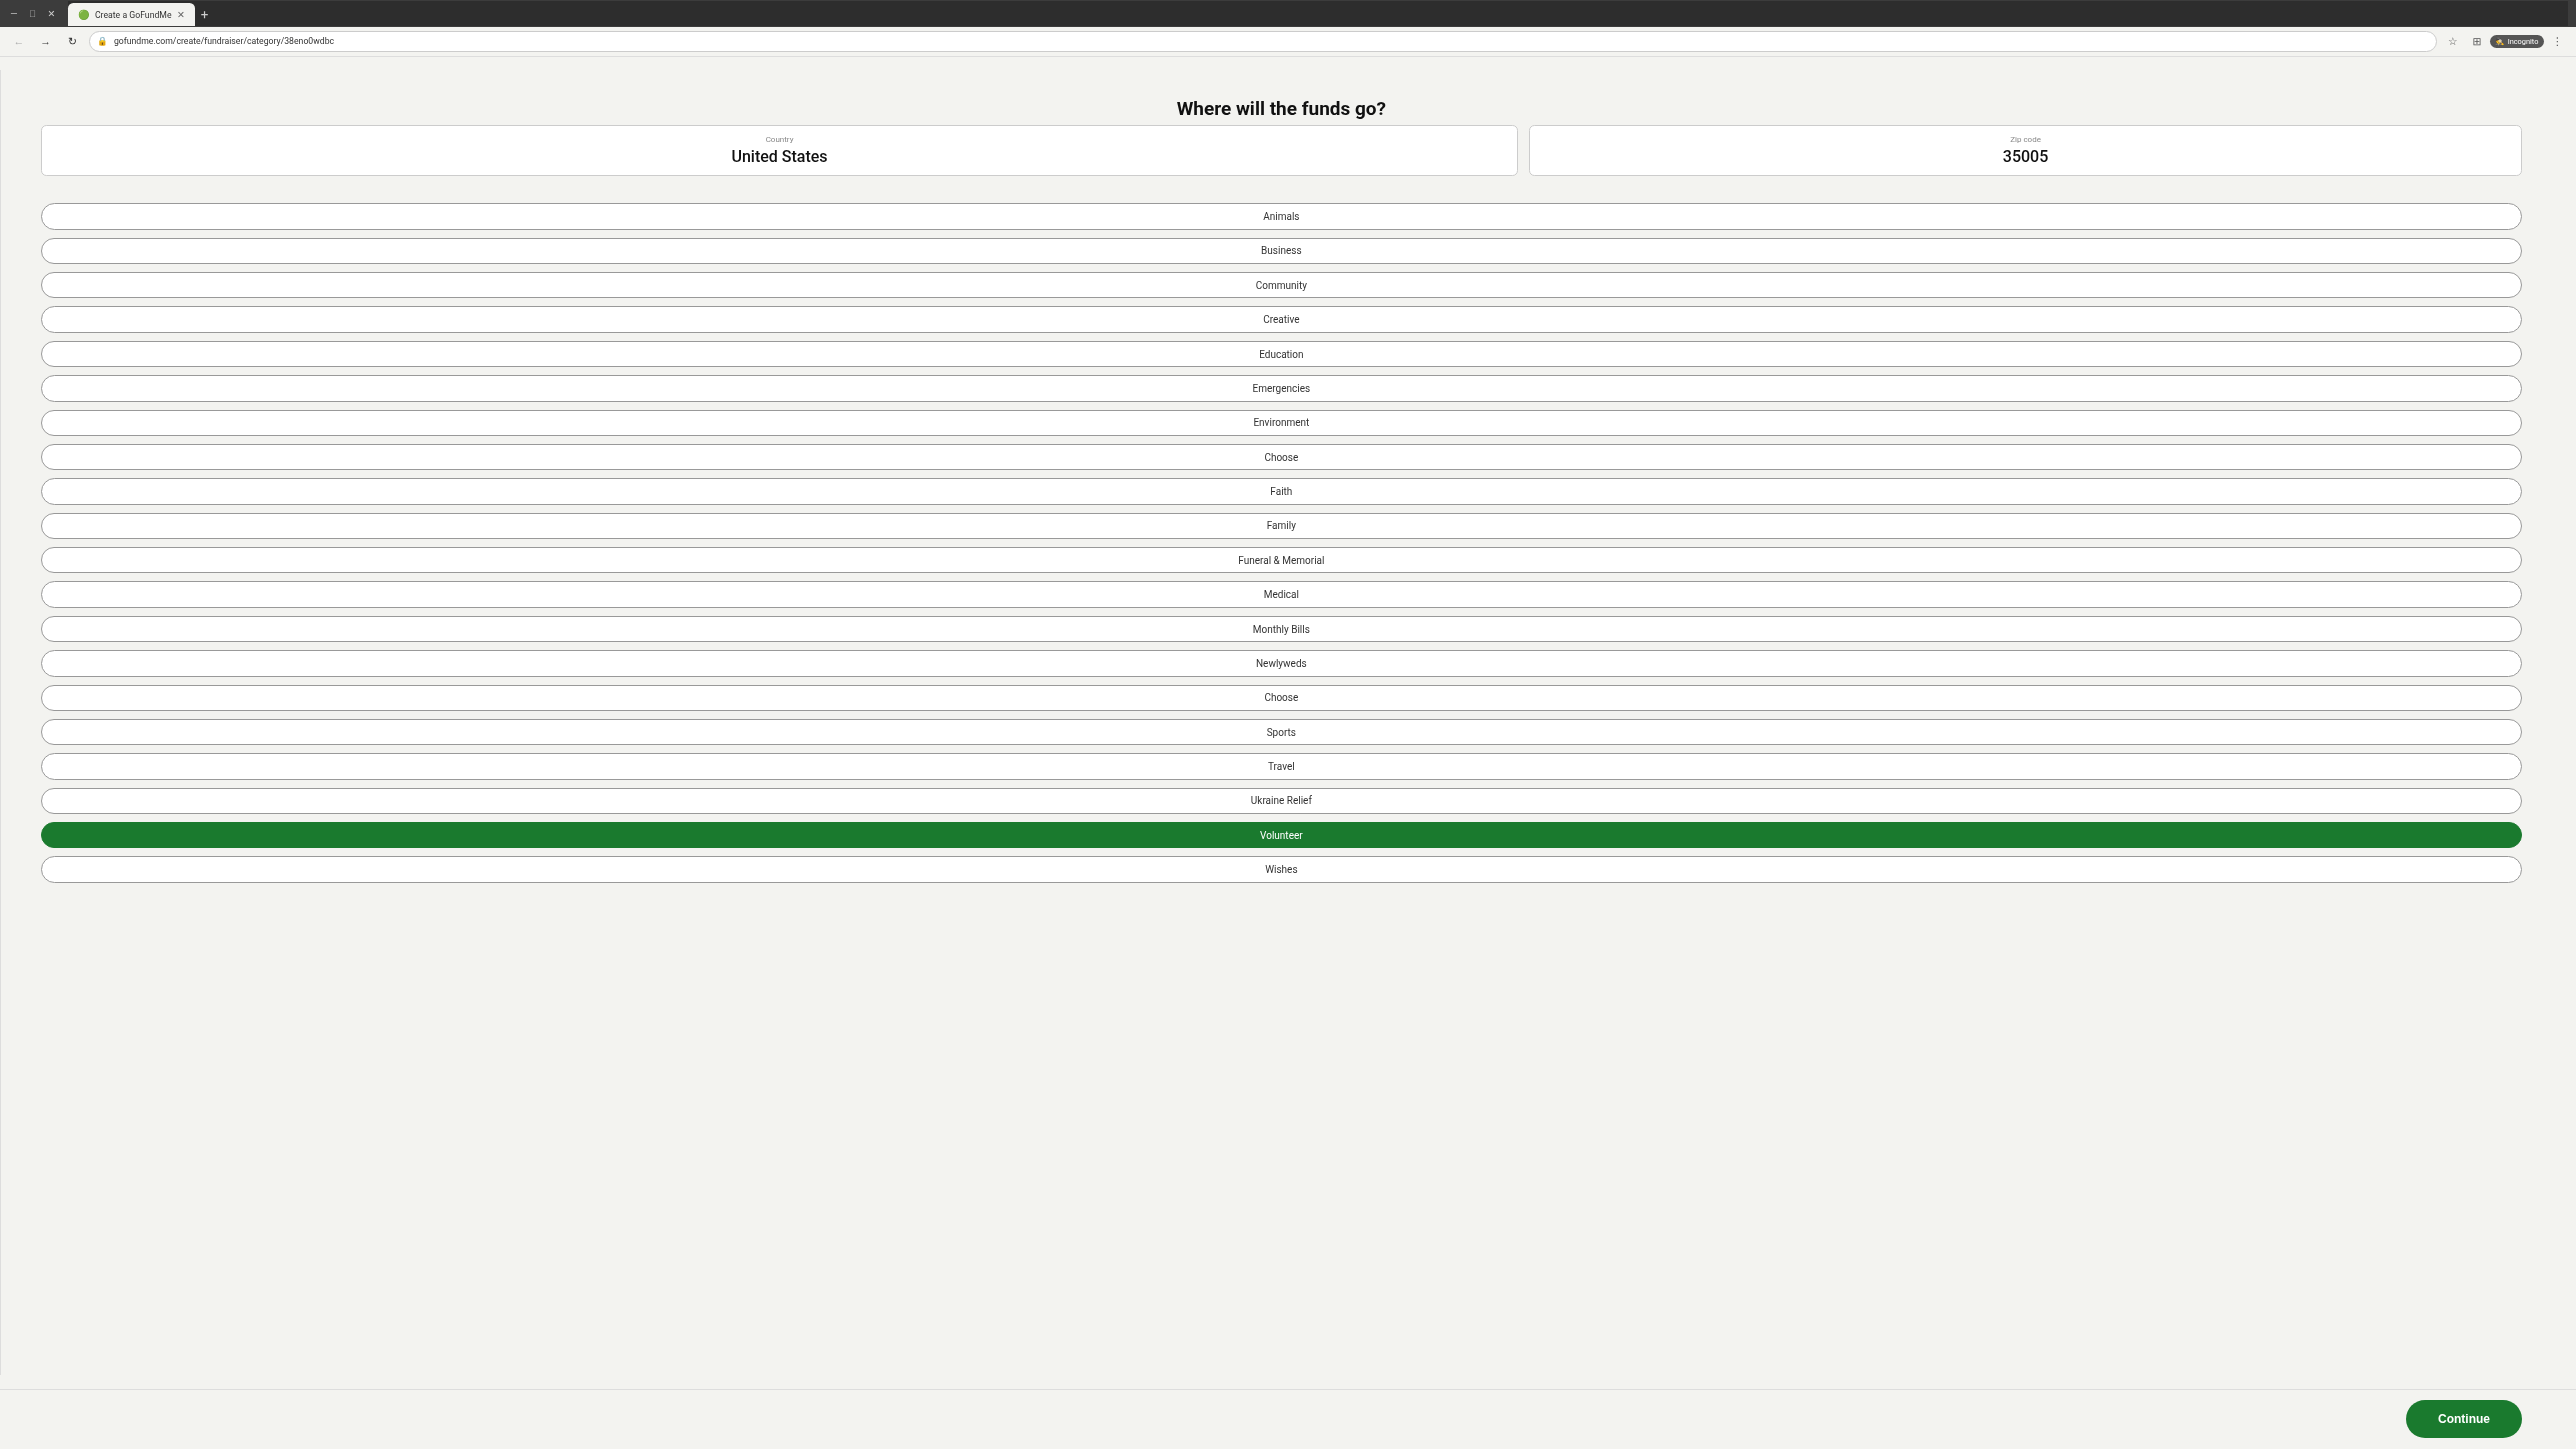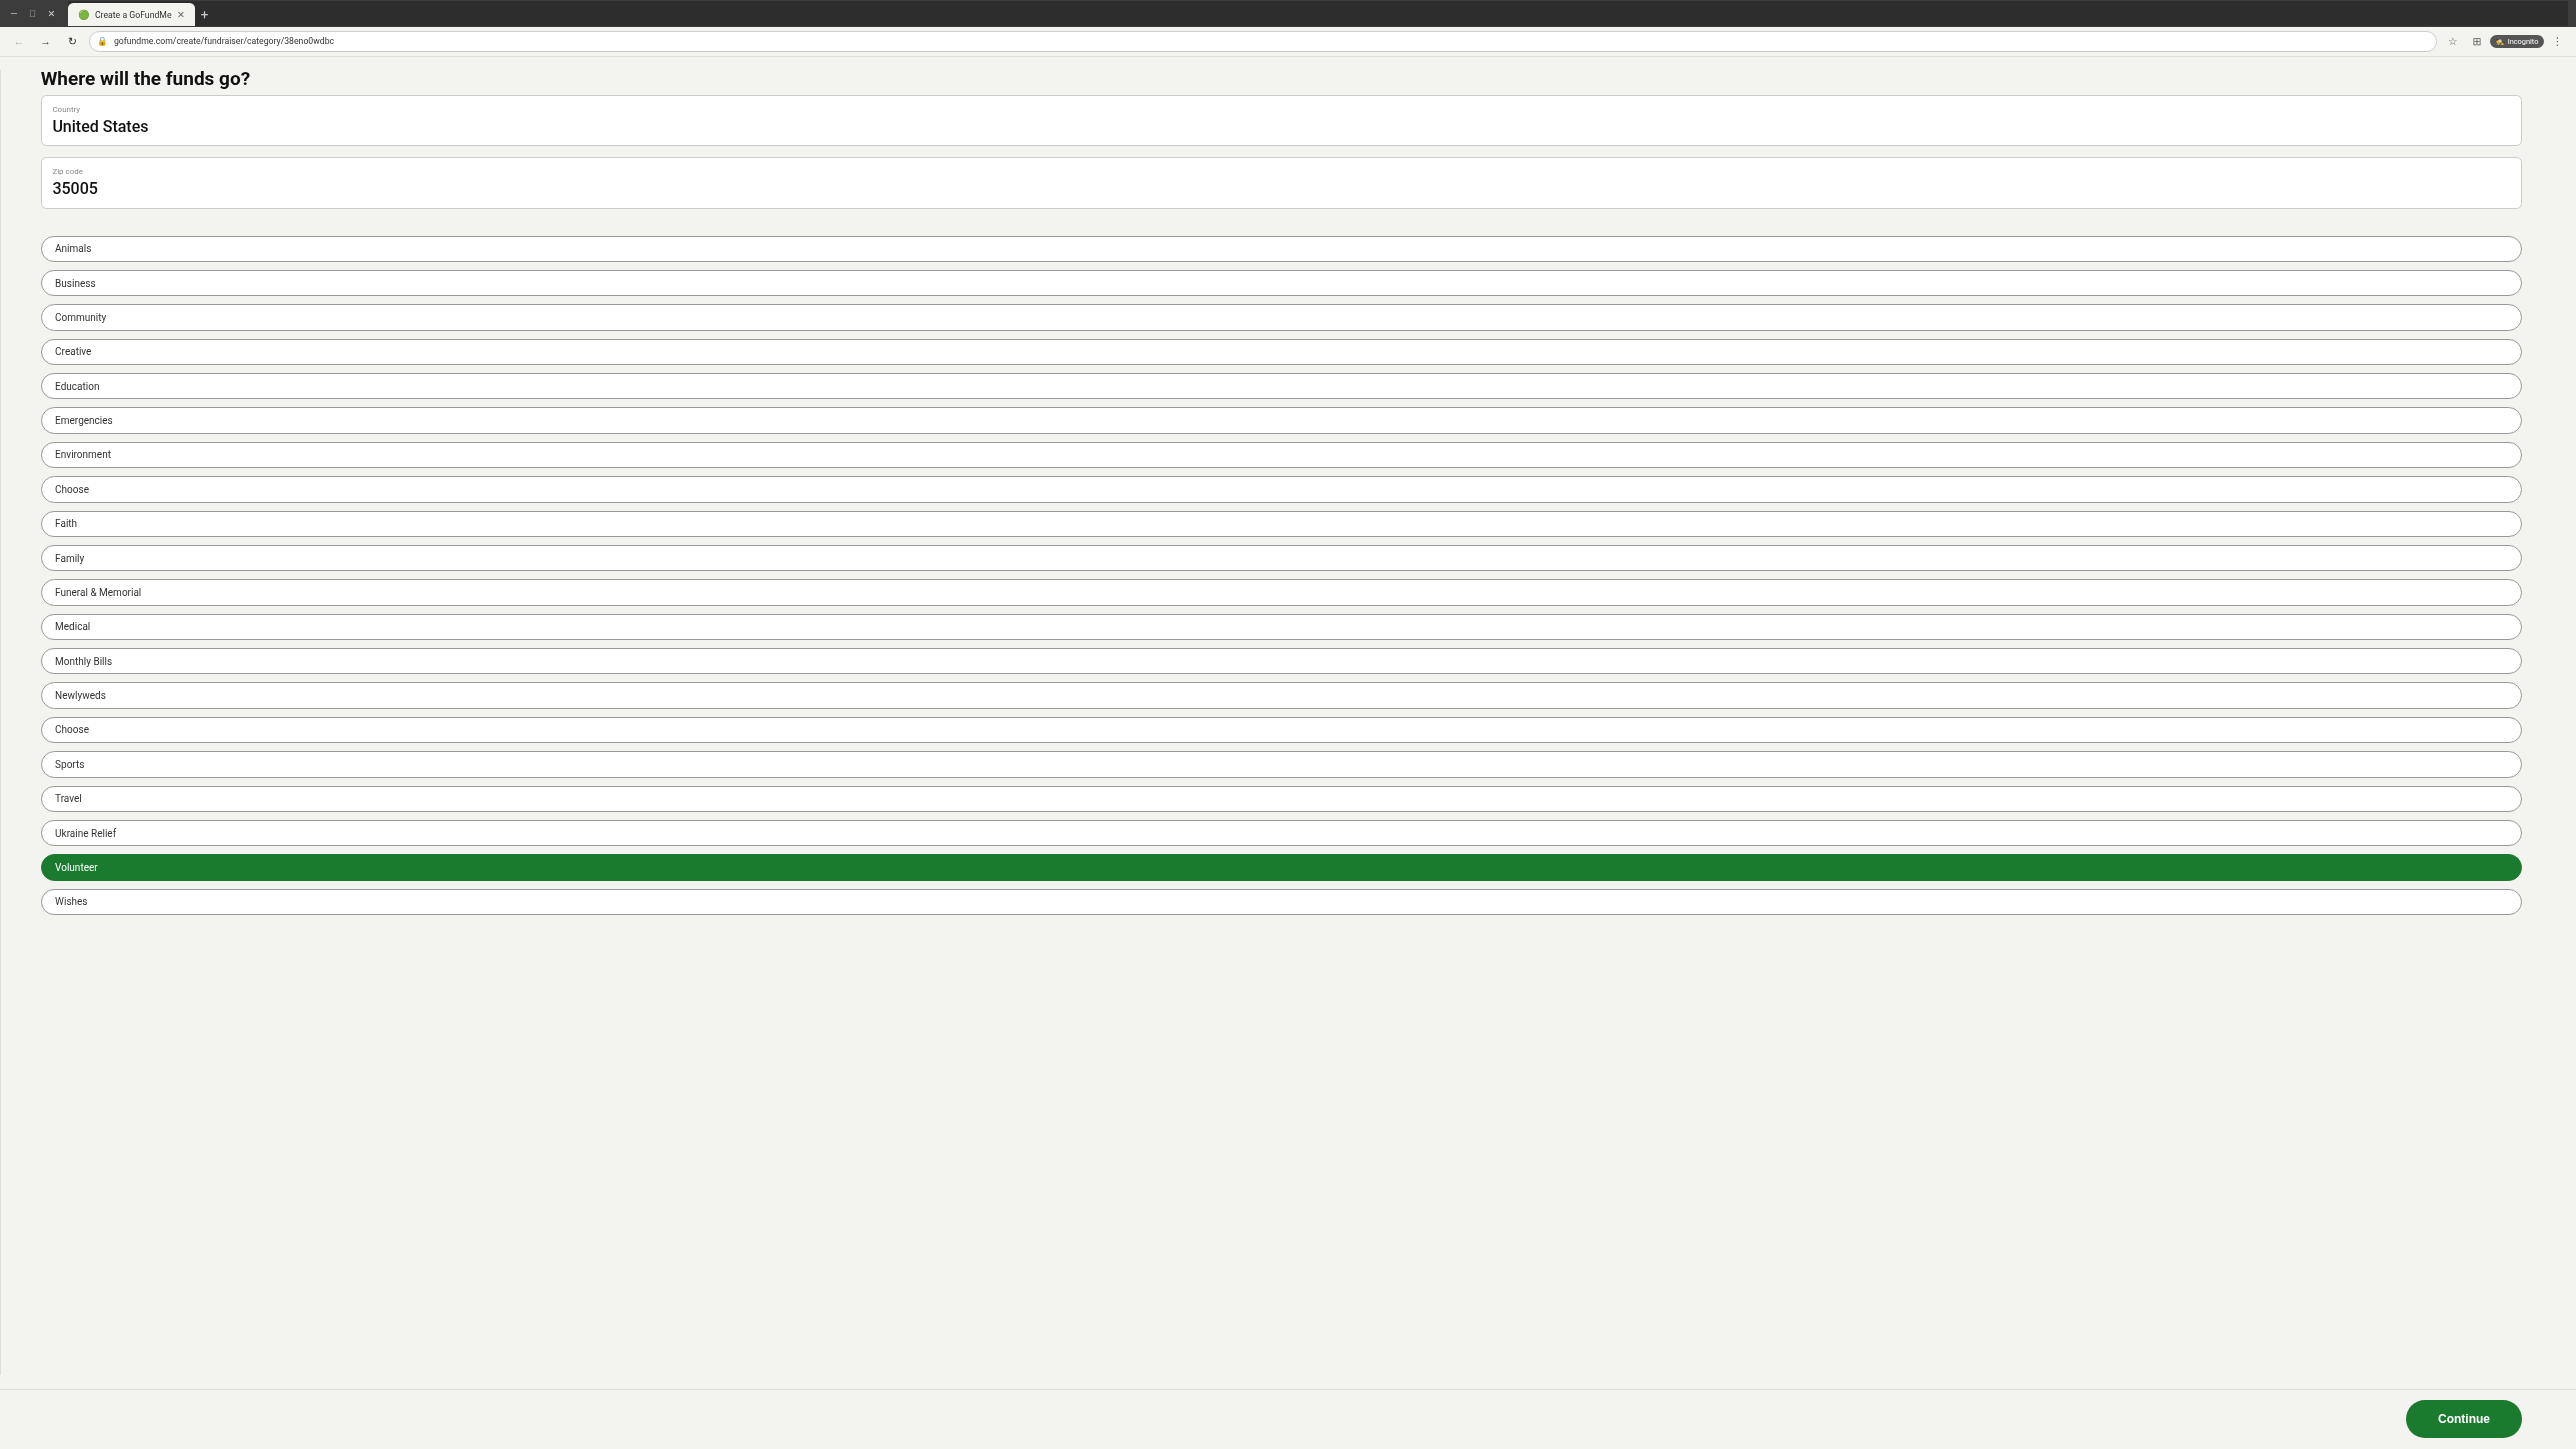--- a/index.html
+++ b/index.html
@@ -186,22 +186,23 @@
     
     .divider {
       width: 0.7px;
       background: #ddd;
       margin: 13.4px 0;
     }
 
     
     .right-panel {
       flex: 1;
-      padding: 10px 54px 27px 40px;
+      padding: 40px 54px 27px 40px;
       overflow-y: auto;
+      text-align: center;
     }
 
     .section-title {
       font-size: 19px;
       font-weight: 700;
       color: #111;
       margin-bottom: 5.4px;
     }
     .section-subtitle {
       font-size: 10px;
@@ -211,21 +212,20 @@
     }
     .section-subtitle a {
       color: #1a7a2e;
       text-decoration: underline;
     }
 
     .form-row {
       display: flex;
       gap: 10.7px;
       margin-bottom: 27px;
-      flex-direction: column;
     }
     .form-field {
       background: white;
       border: 1px solid #ccc;
       border-radius: 5.4px;
       padding: 9.4px 10.7px;
       flex: 1;
     }
     .form-field.country { flex: 1.2; }
     .form-field.zip { flex: 0.8; }

